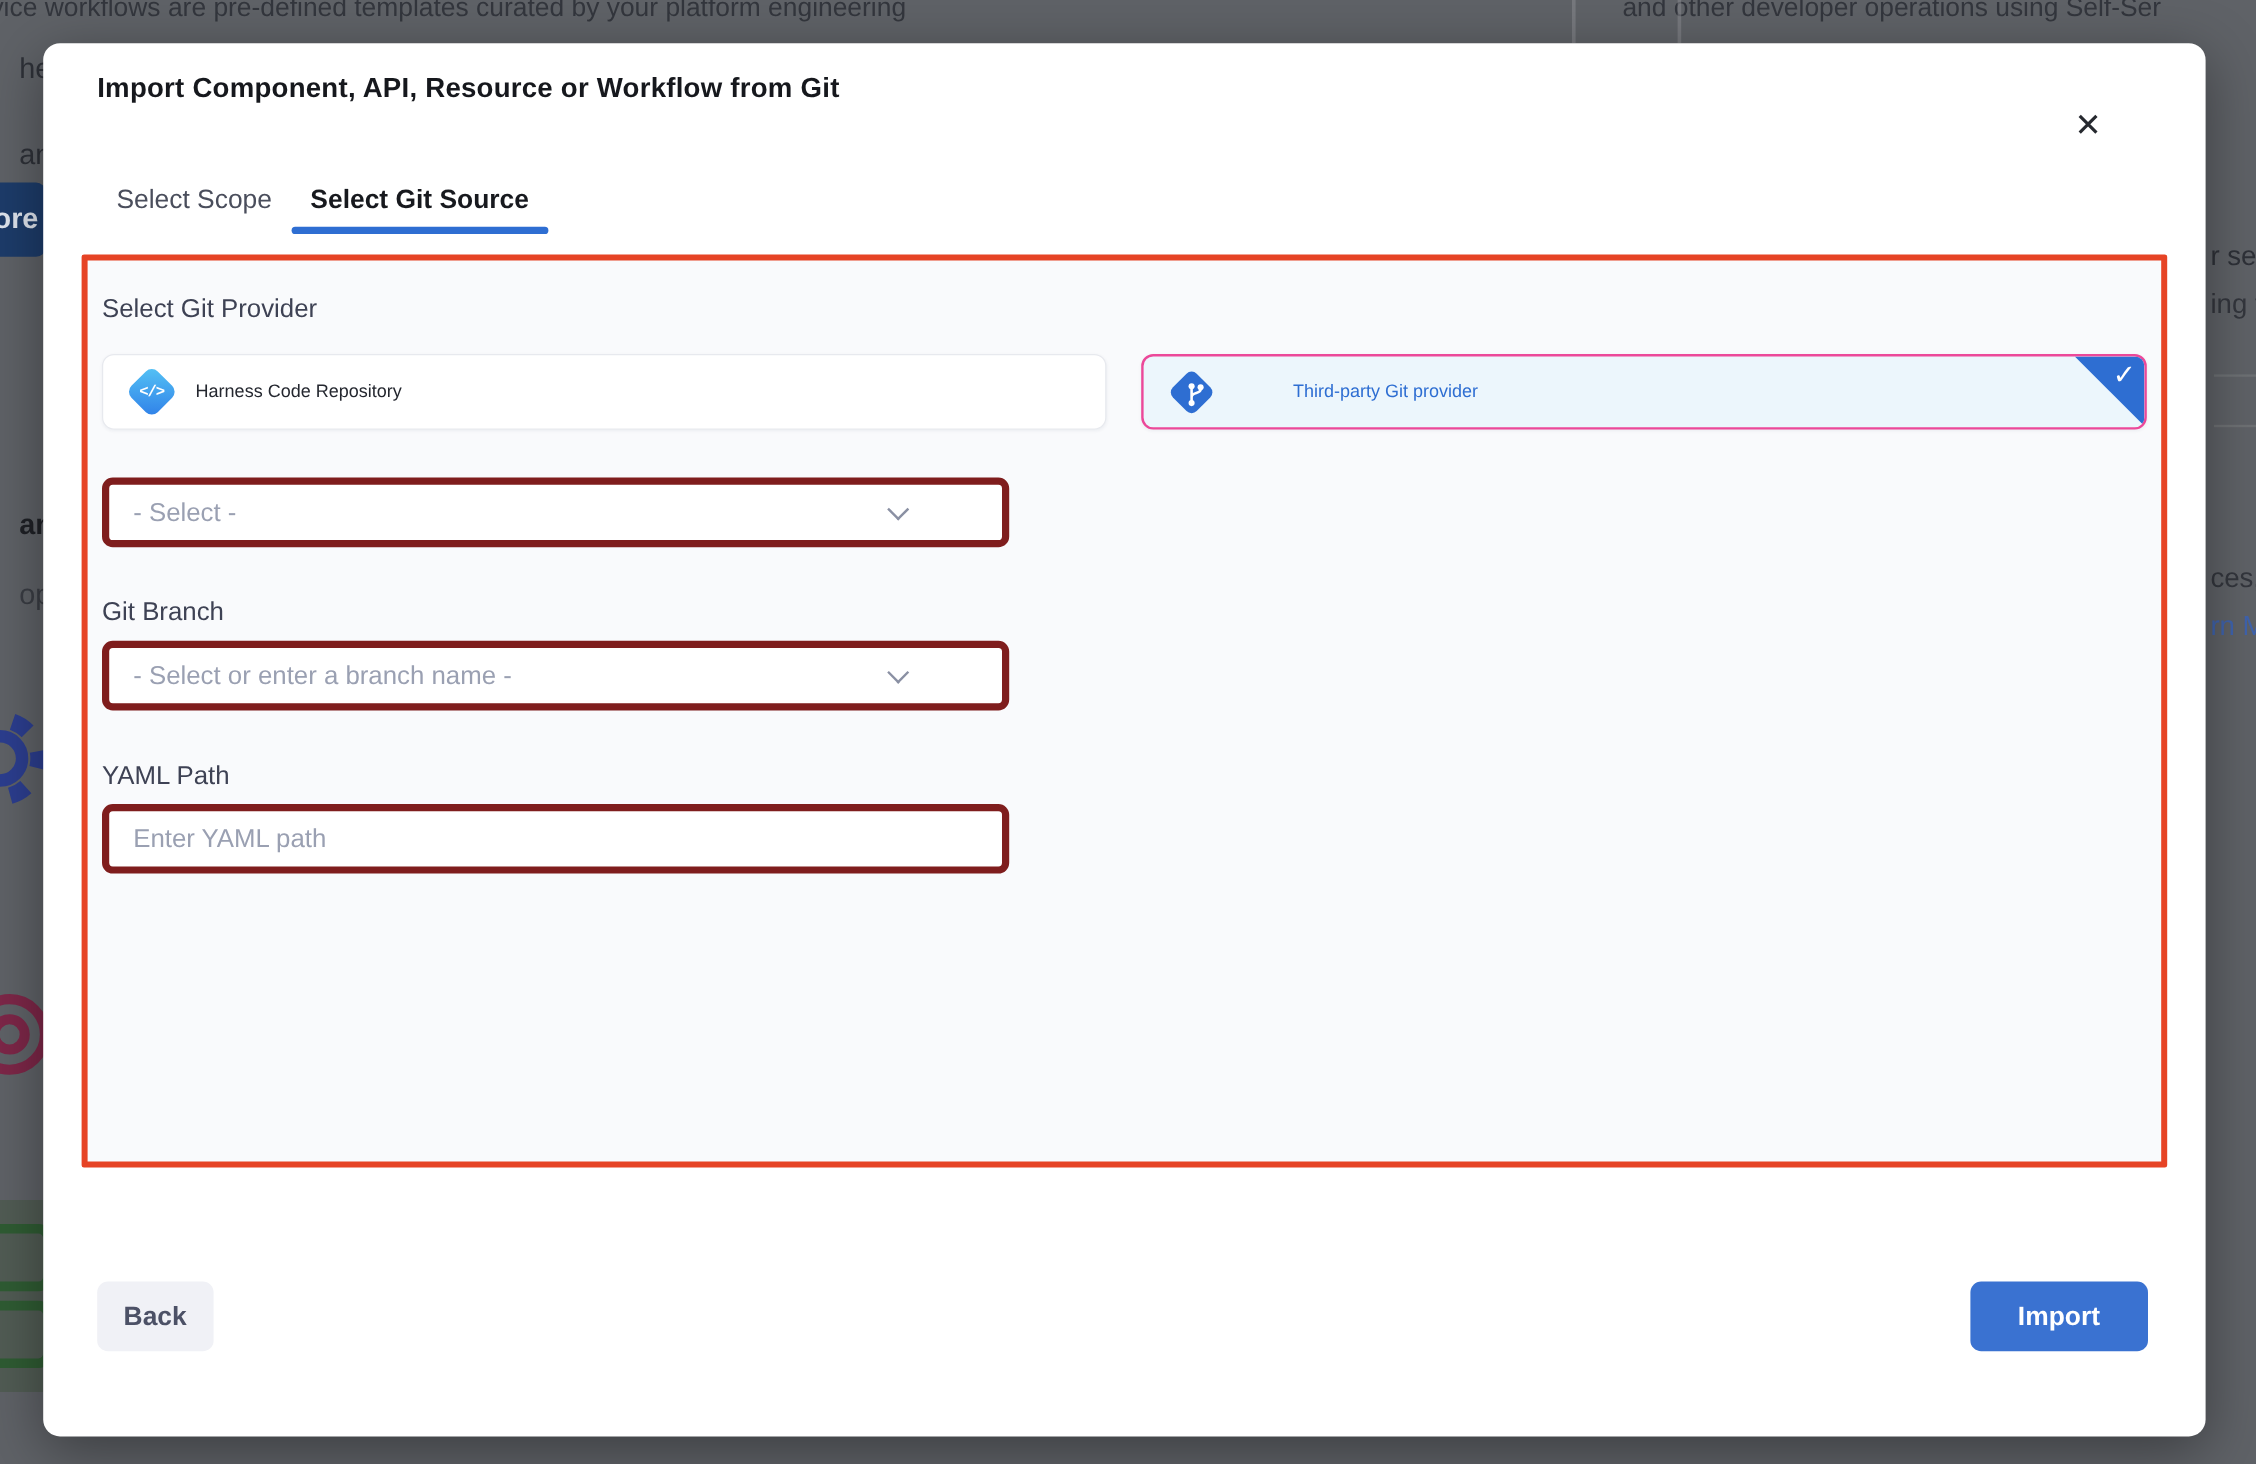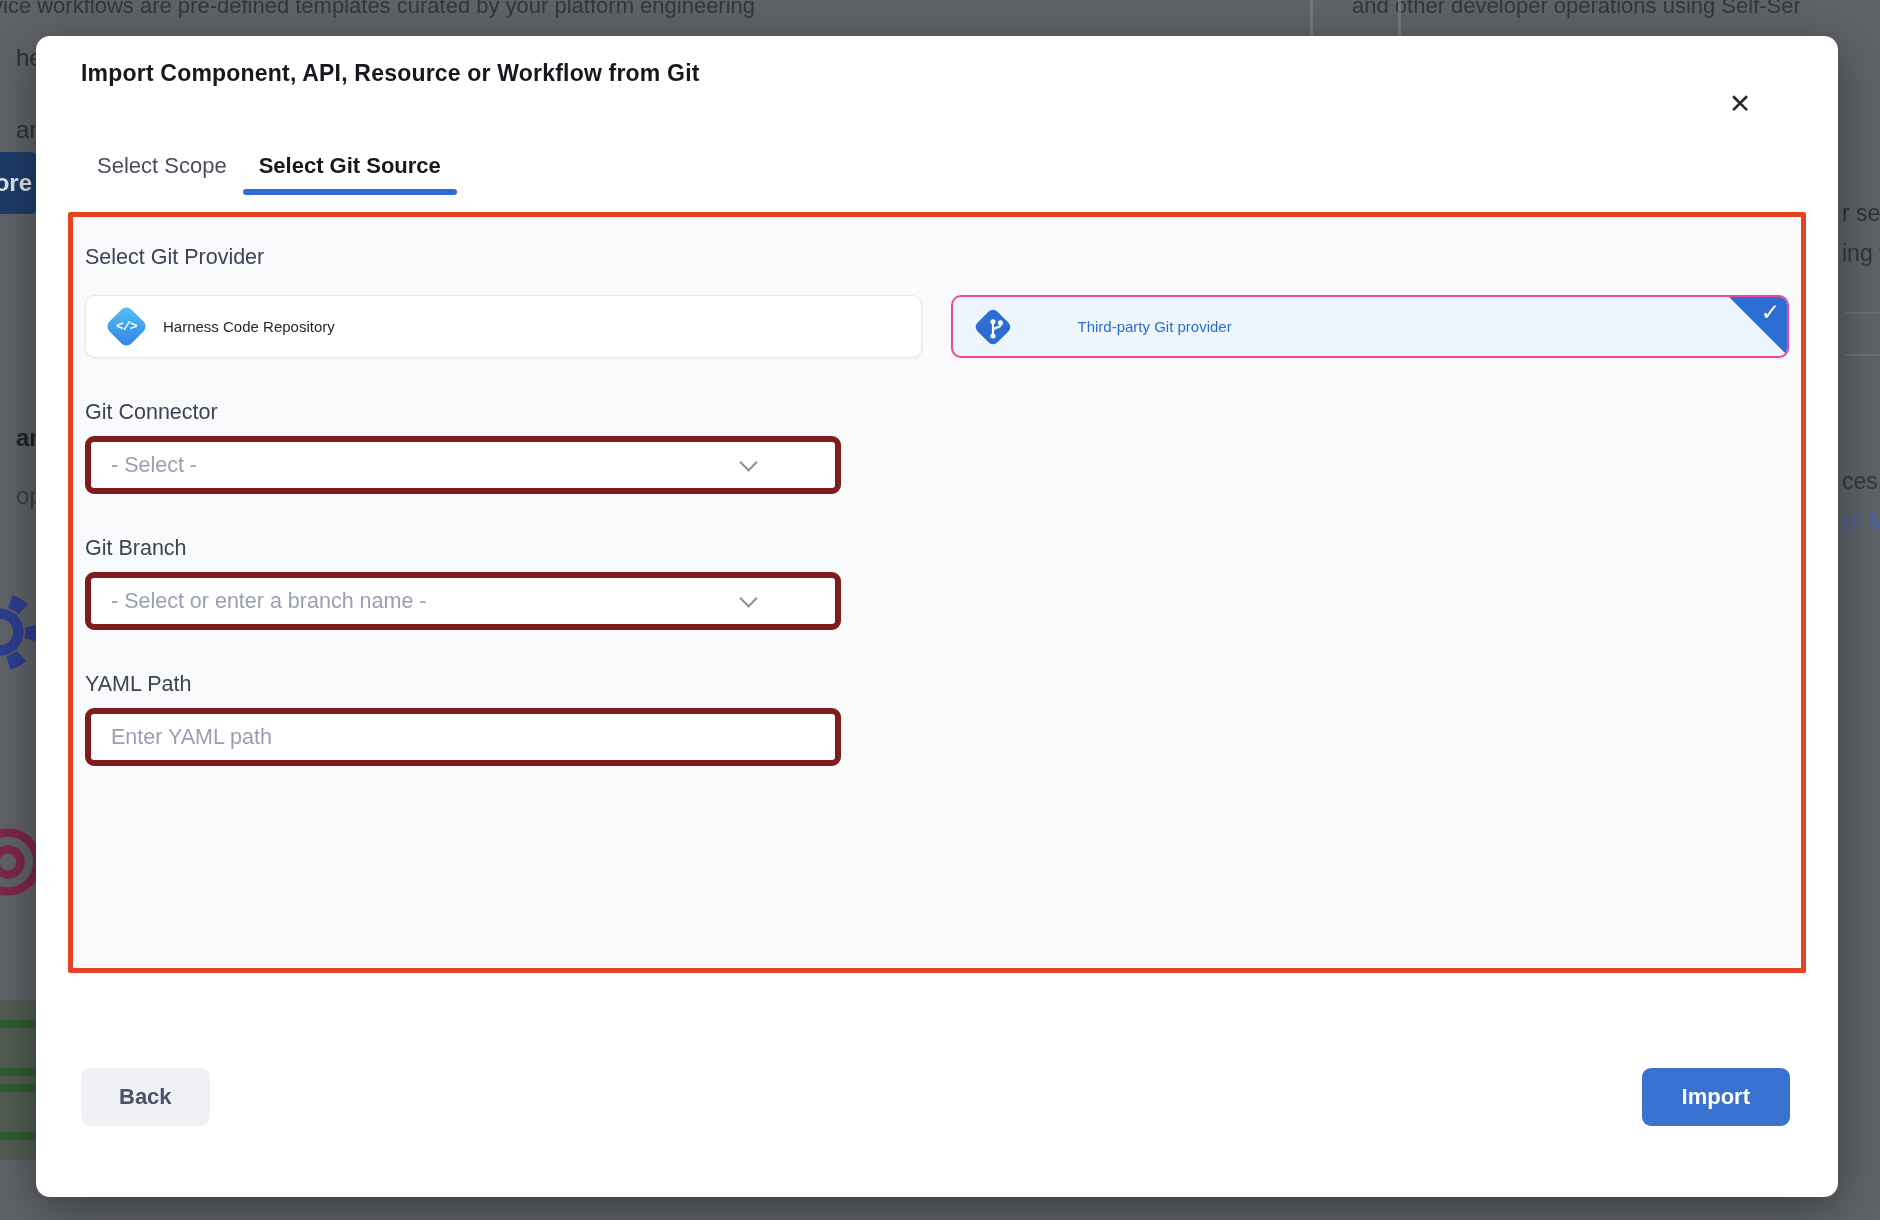--- a/index.html
+++ b/index.html
@@ -72,21 +72,21 @@
     font-family:"Liberation Sans","DejaVu Sans",sans-serif; outline:none; }
   .input-wrap input::placeholder { color:#9aa0b2; opacity:1; }
   .input-wrap.no-chev input { padding-right:9px; }
   .chev { position:absolute; right:28px; top:20px; width:13px; height:13px;
     border-right:2.5px solid #8a90a3; border-bottom:2.5px solid #8a90a3;
     transform:rotate(45deg); pointer-events:none; }
 
   .footer { margin-top:95px; display:flex; justify-content:space-between; align-items:center; }
   .btn { height:58px; border:none; border-radius:9px; font-size:22px; font-weight:700;
     cursor:pointer; font-family:"Liberation Sans","DejaVu Sans",sans-serif; }
-  .btn-back { background:#f0f1f6; color:#4c5166; padding:0 38px; }
+  .btn-back { background:#f0f1f6; color:#4c5166; padding:0 22px; }
   .btn-import { background:#3a72d1; color:#ffffff; padding:0 40px; margin-right:3px; }
 </style>
 </head>
 <body>
 
 <div class="backdrop">
   <div class="bd-text bd-topleft">vice workflows are pre-defined templates curated by your platform engineering</div>
   <div class="bd-text bd-topright">and other developer operations using Self-Ser</div>
   <div class="bd-vline" style="left:1310px"></div>
   <div class="bd-vline" style="left:1398px"></div>
@@ -165,21 +165,20 @@
             <circle cx="16" cy="25.5" r="2.7" fill="#fff"></circle>
           </svg>
         </div>
         <div class="card-label">Third-party Git provider</div>
         <div class="corner-check"></div>
         <div class="corner-check-mark">✓</div>
       </div>
     </div>
 
     <div class="form-group">
-      <div class="field-label">Git Connector</div>
       <div class="input-wrap">
         <input type="text" placeholder="- Select -" style="">
         <span class="chev"></span>
       </div>
     </div>
 
     <div class="form-group">
     </div>
 
     <div class="form-group">

